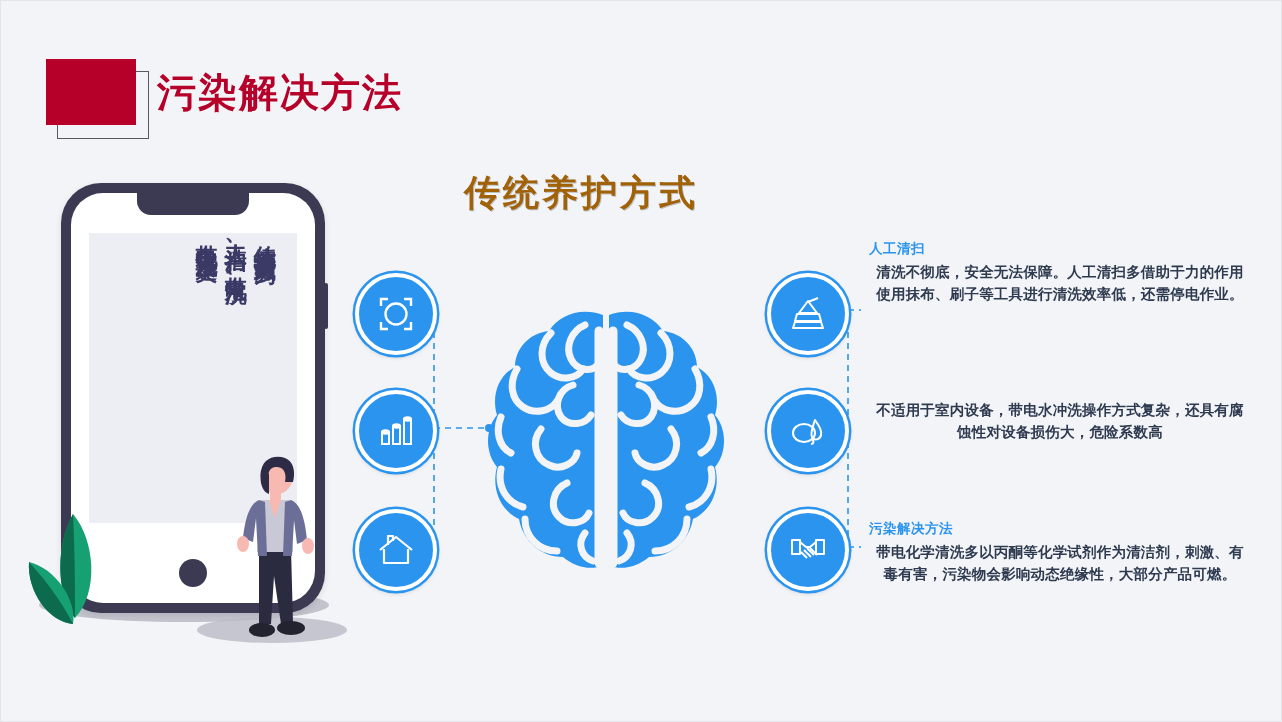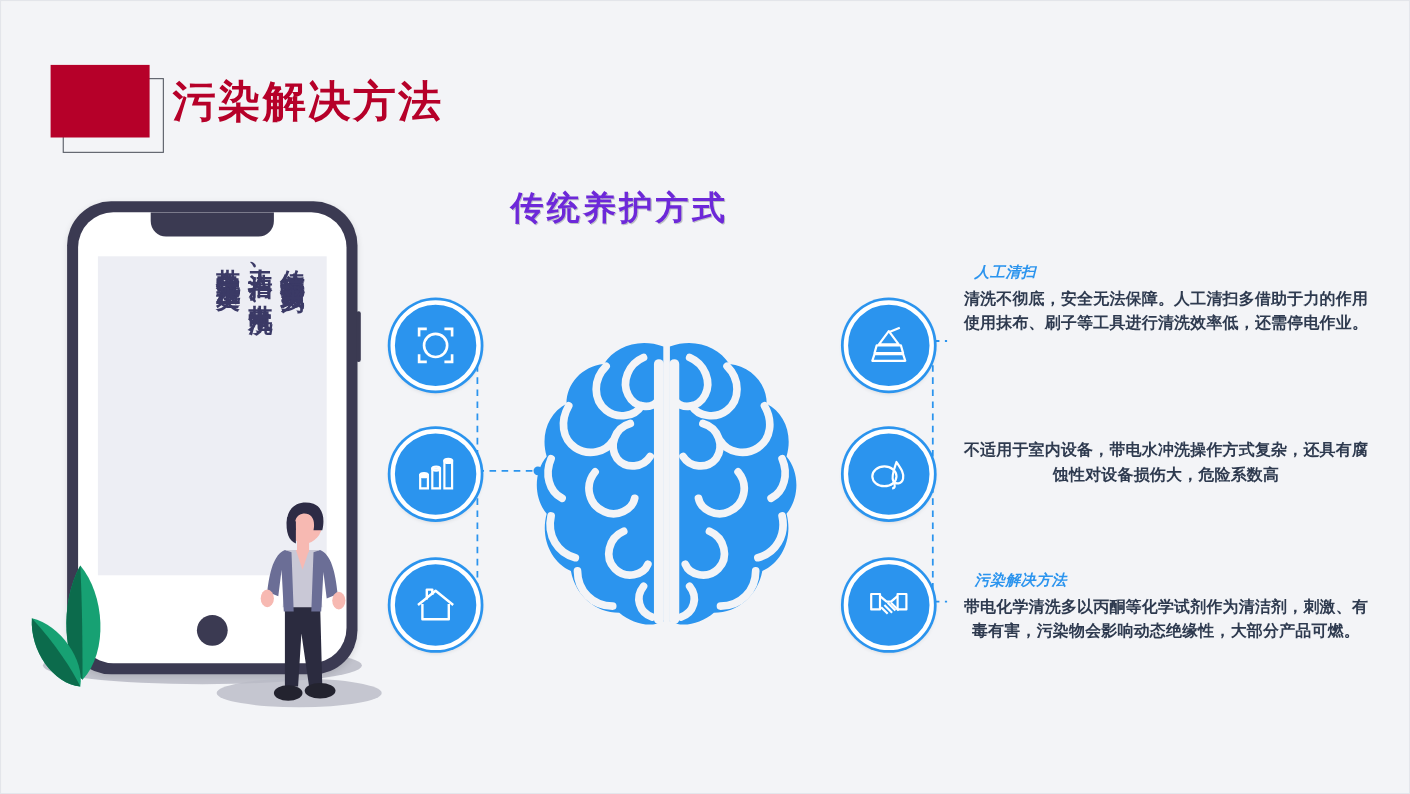--- a/index.html
+++ b/index.html
@@ -38,21 +38,21 @@
 
   
   .logo{position:absolute;right:12px;top:4px;width:106px;height:50px;}
   .logo-tm{
     position:absolute;right:2px;top:8px;font-size:7px;color:#1a3a8f;
   }
 
   
   .main-head{
     position:absolute;left:463px;top:168px;
-    font-size:30px;font-weight:700;color:#6d28d9;
+    font-size:36px;font-weight:700;color:#a16207;
     letter-spacing:3px;white-space:nowrap;
     text-shadow:1px 1px 0 rgba(90,95,104,.35);
   }
 
   
   .phone-wrap{position:absolute;left:48px;top:182px;width:300px;height:470px;}
   .phone-shadow{
     position:absolute;left:-10px;top:405px;width:290px;height:34px;
     background:#b9bac6;border-radius:50%;opacity:.85;
   }
@@ -122,21 +122,21 @@
   .ico-l2{left:354px;top:389px;}
   .ico-l3{left:354px;top:508px;}
   .ico-r1{left:766px;top:272px;}
   .ico-r2{left:766px;top:389px;}
   .ico-r3{left:766px;top:508px;}
 
   
   .blk{position:absolute;left:868px;width:382px;}
   .blk-h{
     font-size:13.5px;font-weight:700;color:#2b94ee;
-    letter-spacing:.5px;margin:0 0 4px 17px;line-height:18px;font-style:italic;
+    letter-spacing:.5px;margin:0 0 4px 0;line-height:18px;
   }
   .blk-b{
     font-size:14.5px;font-weight:700;color:#2e3a4f;
     line-height:22px;letter-spacing:.2px;margin:0;text-align:center;
   }
   .blk1{top:238px;}
   .blk2{top:398px;}
   .blk3{top:518px;}
 </style>
 </head>

